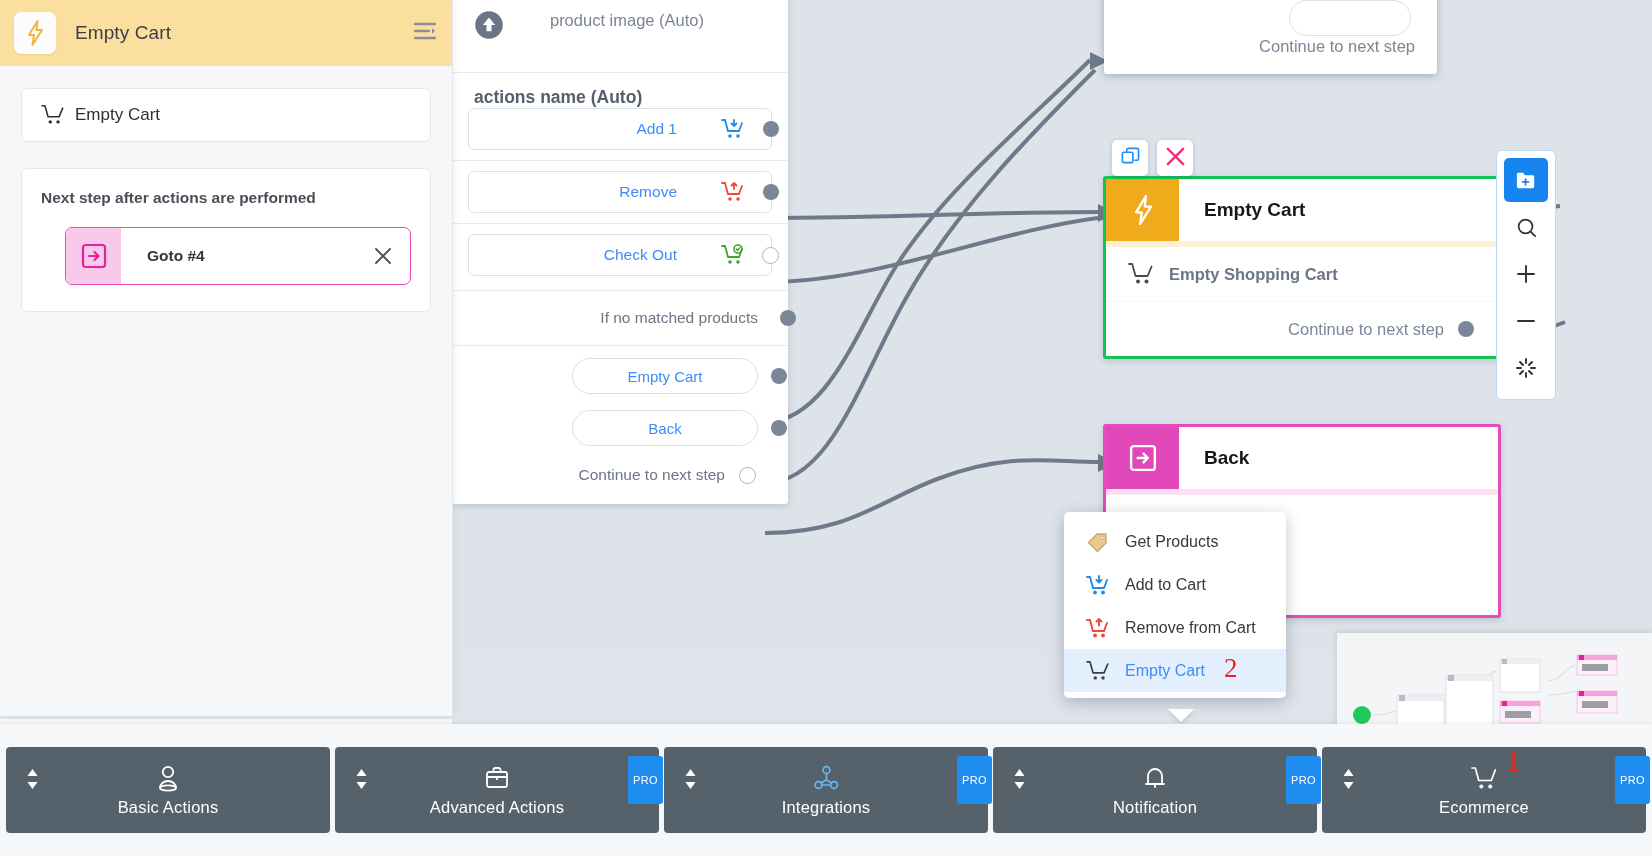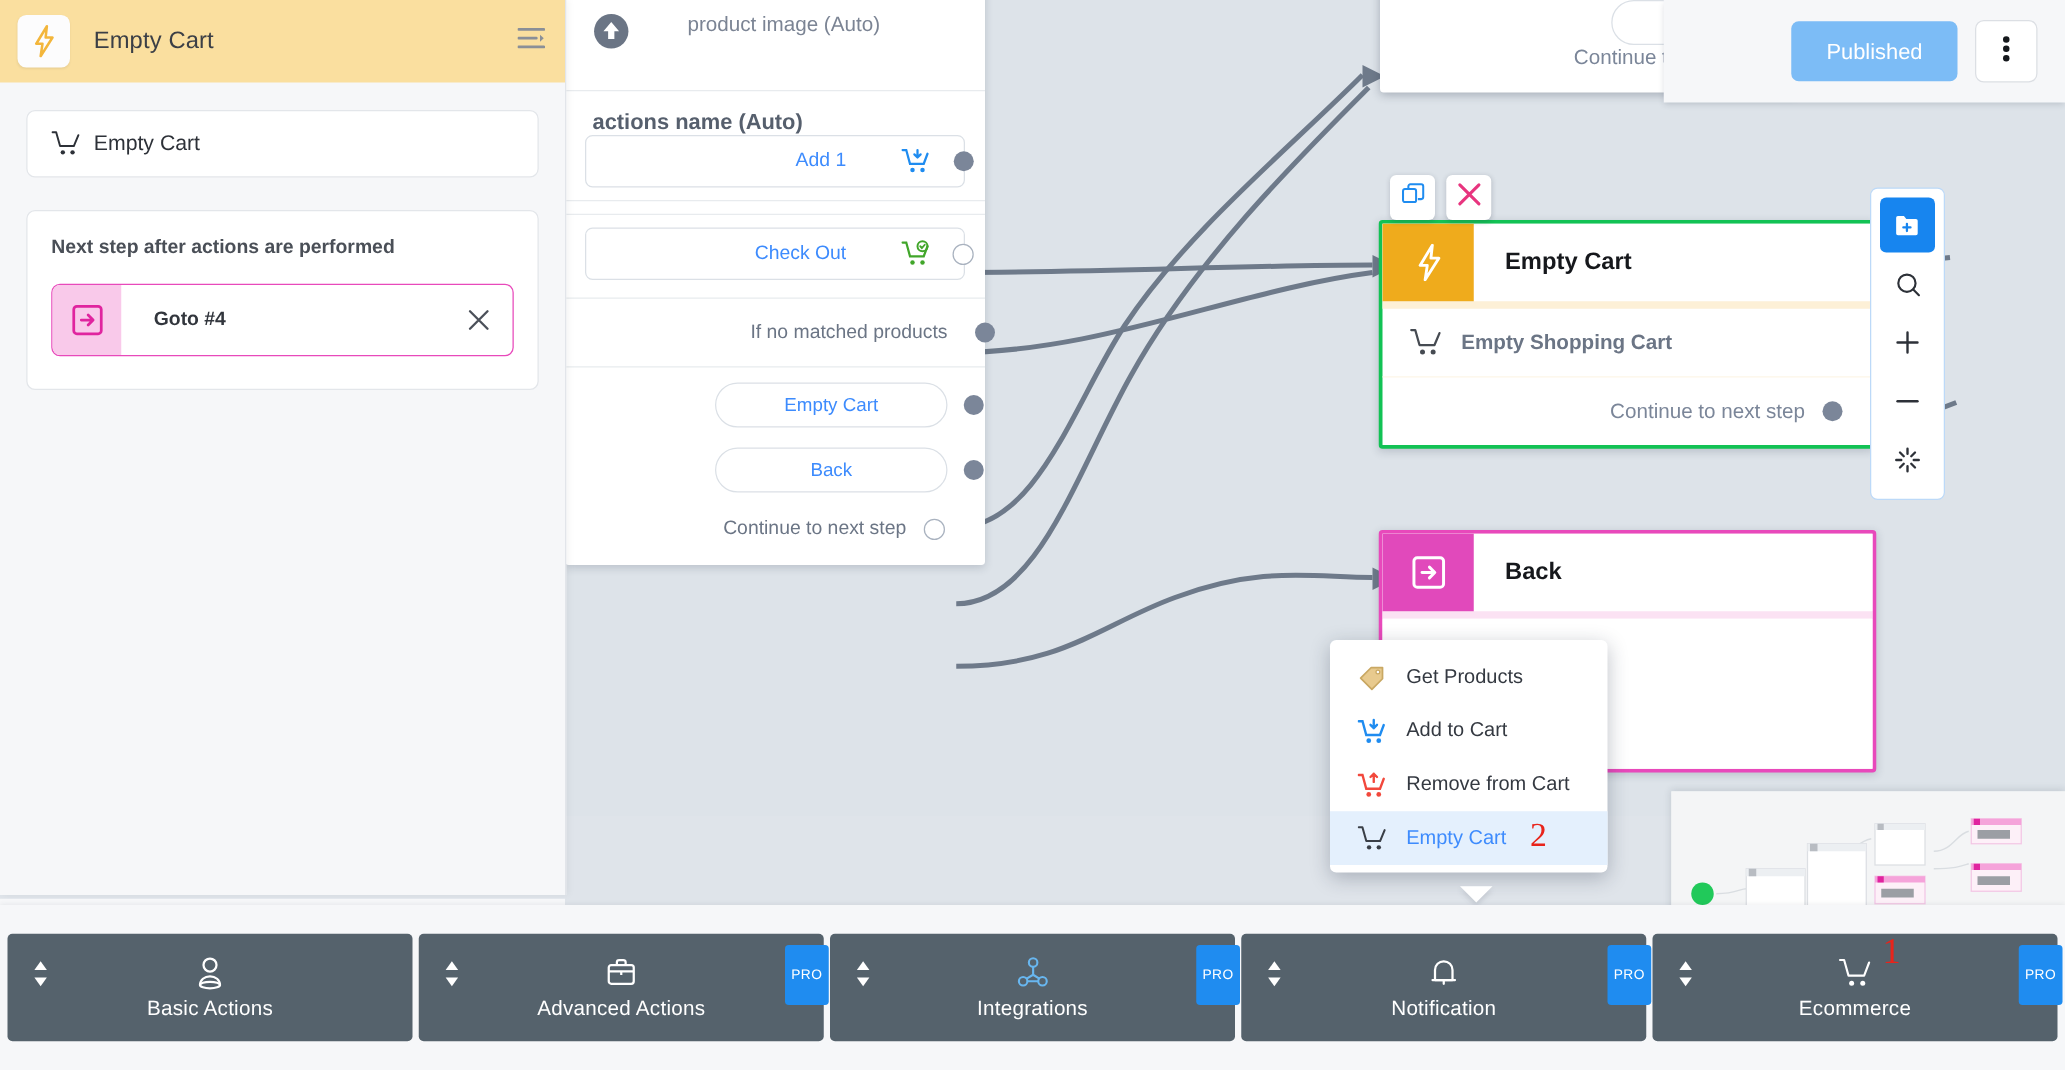--- a/index.html
+++ b/index.html
@@ -44,21 +44,21 @@
   }
   #action-card{
     height:52px;display:flex;align-items:center;padding:0 19px;
     font-size:17px;color:#2d3138;
   }
   #action-card .cart-ico{margin-right:10px;display:flex;align-items:center;}
   #nextstep-card{margin-top:26px;padding:20px 19px 26px 19px;font-weight:bold;}
   #nextstep-card .ns-label{font-size:15.5px;color:#4a4f57;margin-bottom:20px;}
   .goto-chip{
     display:flex;align-items:center;height:56px;
-    border:1.4px solid #e849bb;border-radius:7px;overflow:hidden;background:#fff;
+    border:1.4px solid #e849bb;border-radius:7px;overflow:hidden;background:#fff;margin-left:24px;
   }
   .goto-chip .chip-ic{
     width:55px;height:100%;background:#f9c9ea;display:flex;align-items:center;justify-content:center;flex:0 0 auto;
   }
   .goto-chip .chip-txt{flex:1;padding-left:26px;font-size:15.5px;color:#32363d;}
   .goto-chip .chip-x{padding-right:18px;cursor:pointer;display:flex;align-items:center;}
 
   
   .node{position:absolute;background:#fff;box-shadow:0 1px 5px rgba(40,50,70,.22);}
   .node-head{display:flex;align-items:stretch;height:62px;background:#fff;}
@@ -267,20 +267,32 @@
               <path d="M1 2h3l3 11h11l3-8" stroke="#1f8cf0" stroke-width="1.8" fill="none" stroke-linecap="round"></path>
               <circle cx="9" cy="18" r="1.8" fill="#1f8cf0"></circle>
               <circle cx="17" cy="18" r="1.8" fill="#1f8cf0"></circle>
               <path d="M13 2v6M10.5 5.5L13 8l2.5-2.5" stroke="#1f8cf0" stroke-width="1.8" fill="none" stroke-linecap="round" stroke-linejoin="round"></path>
             </svg>
         </span>
         <span class="dot" style="position:absolute;right:-8px;"></span>
       </div>
       <div class="opt-sep"></div>
 
+      <div class="opt-btn" style="margin-bottom:8px;">
+        <span class="lbl">Remove</span>
+        <span style="margin-right:12px;display:flex;">
+          <svg width="24" height="22" viewBox="0 0 24 22">
+              <path d="M1 2h3l3 11h11l3-8" stroke="#f2483c" stroke-width="1.8" fill="none" stroke-linecap="round"></path>
+              <circle cx="9" cy="18" r="1.8" fill="#f2483c"></circle>
+              <circle cx="17" cy="18" r="1.8" fill="#f2483c"></circle>
+              <path d="M13 8V2M10.5 4.5L13 2l2.5 2.5" stroke="#f2483c" stroke-width="1.8" fill="none" stroke-linecap="round" stroke-linejoin="round"></path>
+            </svg>
+        </span>
+        <span class="dot" style="position:absolute;right:-8px;"></span>
+      </div>
       <div class="opt-sep"></div>
 
       <div class="opt-btn">
         <span class="lbl">Check Out</span>
         <span style="margin-right:12px;display:flex;">
           <svg width="24" height="22" viewBox="0 0 24 22">
               <path d="M1 2h3l3 11h11l3-8" stroke="#41a62a" stroke-width="1.8" fill="none" stroke-linecap="round"></path>
               <circle cx="9" cy="18" r="1.8" fill="#41a62a"></circle>
               <circle cx="17" cy="18" r="1.8" fill="#41a62a"></circle>
               <circle cx="17" cy="5" r="4" stroke="#41a62a" stroke-width="1.6" fill="none"></circle>
@@ -456,32 +468,20 @@
             <svg width="18" height="18" viewBox="0 0 18 18">
                 <path d="M2 2l14 14M16 2L2 16" stroke="#4c515a" stroke-width="1.9" stroke-linecap="round"></path>
               </svg>
           </div>
         </div>
       </div>
     </div>
   </div>
   <div class="bottom-fill"></div>
 
-  <div id="topbar">
-    <button id="btn-published">Published</button>
-    <div id="btn-more">
-      <span>
-        <svg width="6" height="22" viewBox="0 0 6 22">
-            <circle cx="3" cy="3.5" r="2.6" fill="#15181c"></circle>
-            <circle cx="3" cy="11" r="2.6" fill="#15181c"></circle>
-            <circle cx="3" cy="18.5" r="2.6" fill="#15181c"></circle>
-          </svg>
-      </span>
-    </div>
-  </div>
 
   <div id="ctx-menu">
     <div class="mi">
       <span style="display:flex;">
         <svg width="24" height="22" viewBox="0 0 24 22">
             <path d="M2.5 11.5L11 3h9v9l-8.5 8.5z" fill="#e8ca8e" stroke="#c9a863" stroke-width="1.4" stroke-linejoin="round"></path>
             <circle cx="16.3" cy="6.6" r="1.5" fill="#fff" stroke="#c9a863" stroke-width="1"></circle>
           </svg>
       </span>
       <span>Get Products</span>

